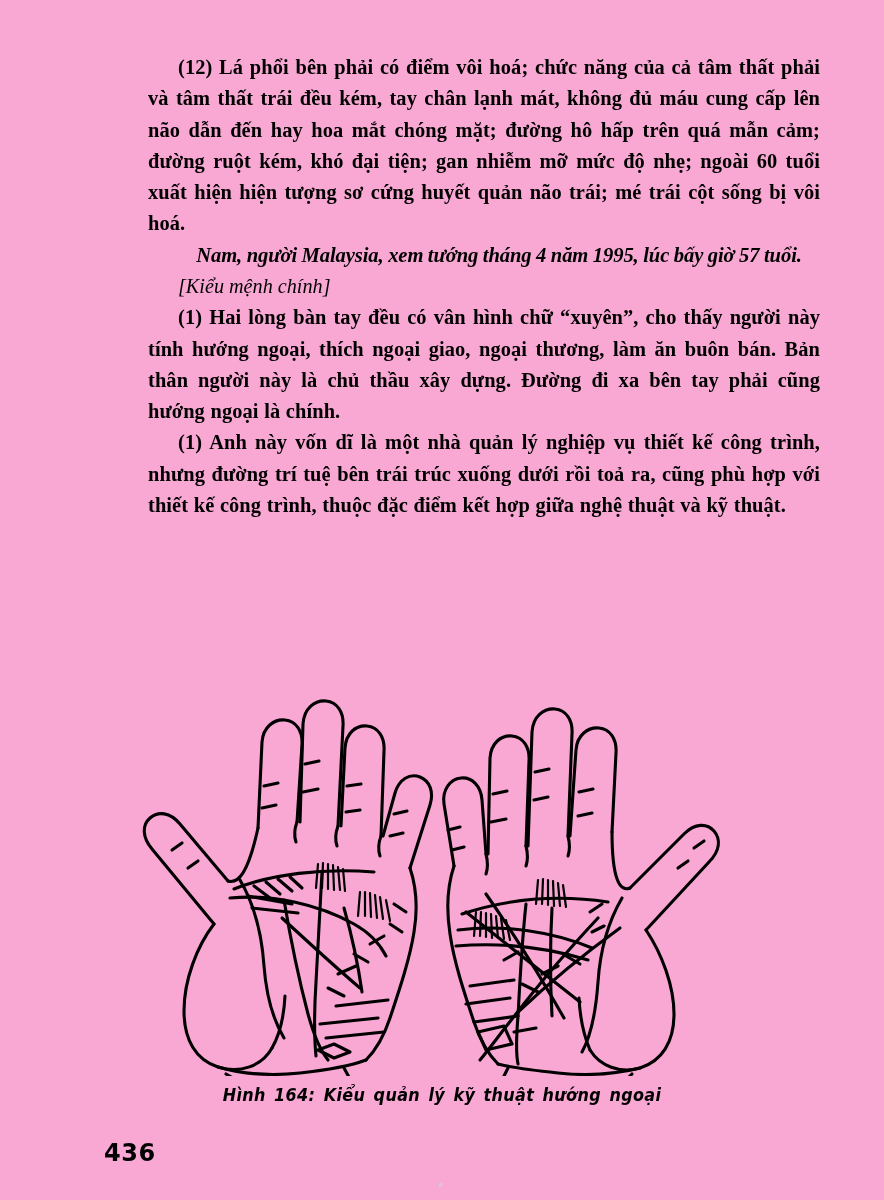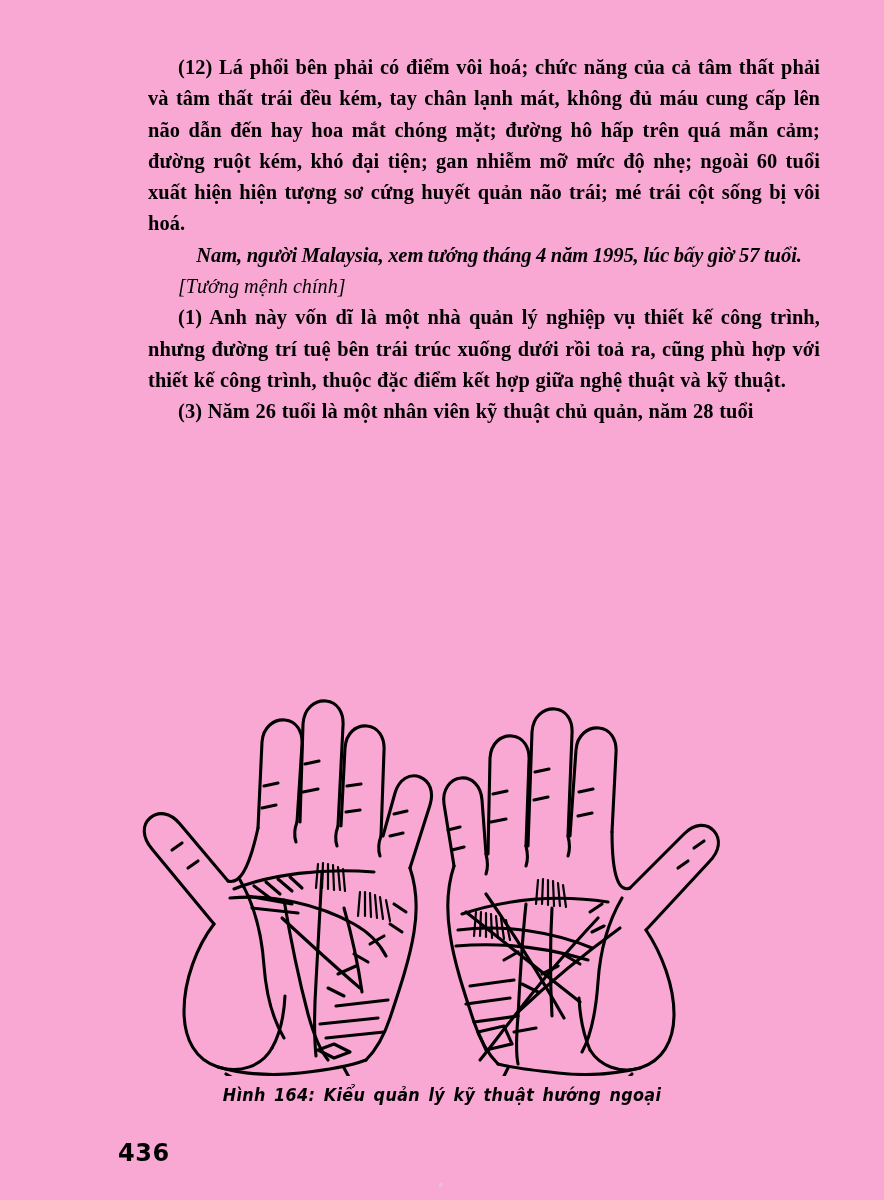--- a/index.html
+++ b/index.html
@@ -100,21 +100,21 @@
     font-style: italic;
     letter-spacing: 0.4px;
     word-spacing: 2.6px;
     transform: scaleX(0.92);
     transform-origin: center center;
   }
 
   
   .page-number {
     position: absolute;
-    left: 118px;
+    left: 104px;
     top: 1139px;
     font-family: "DejaVu Sans", "Liberation Sans", sans-serif;
     font-size: 24px;
     font-weight: 600;
     letter-spacing: 0.5px;
   }
 
   .speck {
     position: absolute;
     left: 439px;
@@ -128,26 +128,26 @@
 <body>
 
 <div class="page">
 
   <div class="text-col">
 
     <p class="body-par">(12) Lá phổi bên phải có điểm vôi hoá; chức năng của cả tâm thất phải và tâm thất trái đều kém, tay chân lạnh mát, không đủ máu cung cấp lên não dẫn đến hay hoa mắt chóng mặt; đường hô hấp trên quá mẫn cảm; đường ruột kém, khó đại tiện; gan nhiễm mỡ mức độ nhẹ; ngoài 60 tuổi xuất hiện hiện tượng sơ cứng huyết quản não trái; mé trái cột sống bị vôi hoá.</p>
 
     <h2 class="case-heading par-gap-a">Nam, người Malaysia, xem tướng tháng 4 năm 1995, lúc bấy giờ 57 tuổi.</h2>
 
-    <p class="bracket-line par-gap-b">[Tướng mệnh chính]</p>
-
+    <p class="bracket-line par-gap-b">[Kiểu mệnh chính]</p>
+
+    <p class="body-par par-gap-c">(1) Hai lòng bàn tay đều có vân hình chữ “xuyên”, cho thấy người này tính hướng ngoại, thích ngoại giao, ngoại thương, làm ăn buôn bán. Bản thân người này là chủ thầu xây dựng. Đường đi xa bên tay phải cũng hướng ngoại là chính.</p>
 
     <p class="body-par par-gap-d">(1) Anh này vốn dĩ là một nhà quản lý nghiệp vụ thiết kế công trình, nhưng đường trí tuệ bên trái trúc xuống dưới rồi toả ra, cũng phù hợp với thiết kế công trình, thuộc đặc điểm kết hợp giữa nghệ thuật và kỹ thuật.</p>
 
-    <p class="body-par par-gap-d last-line-left">(3) Năm 26 tuổi là một nhân viên kỹ thuật chủ quản, năm 28 tuổi</p>
 
   </div>
 
   <div class="figure-wrap">
     <svg class="figure-svg" width="640" height="440" viewBox="0 0 640 440">
       <g fill="none" stroke="#000000" stroke-width="3.1" stroke-linecap="round" stroke-linejoin="round">
 
         <g>
 
           <path d="M136,192 L140,106 C141,91 152,83 163,84 C174,85 181,95 180,109 L175,186"></path>

